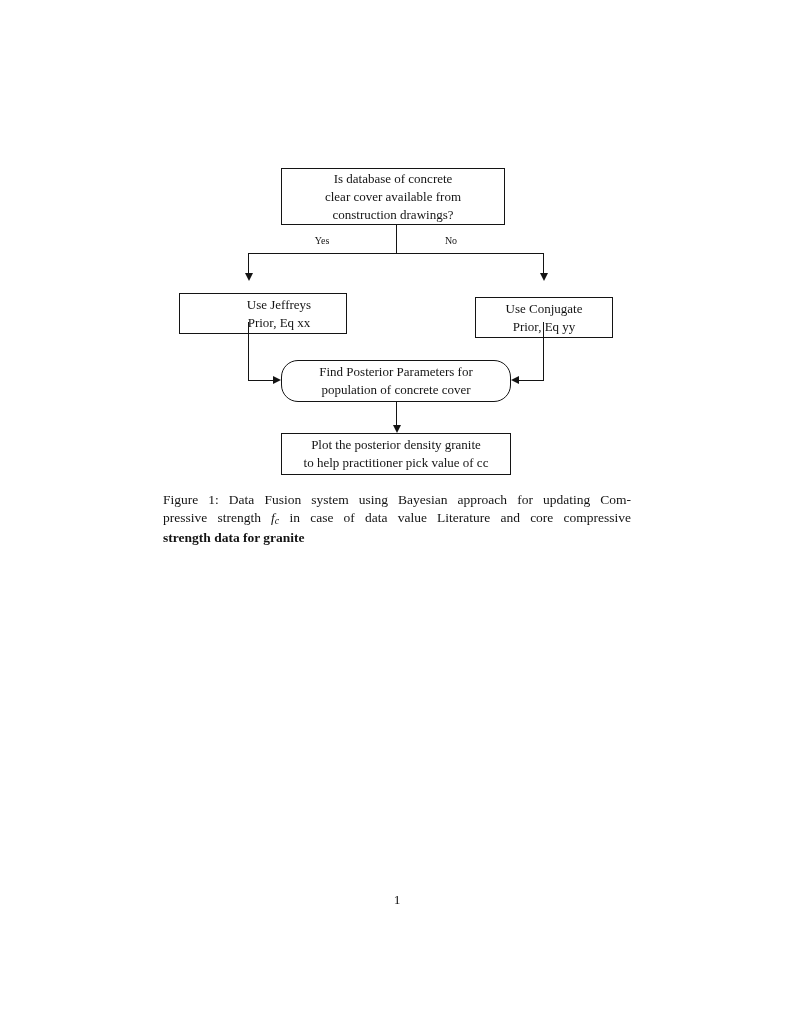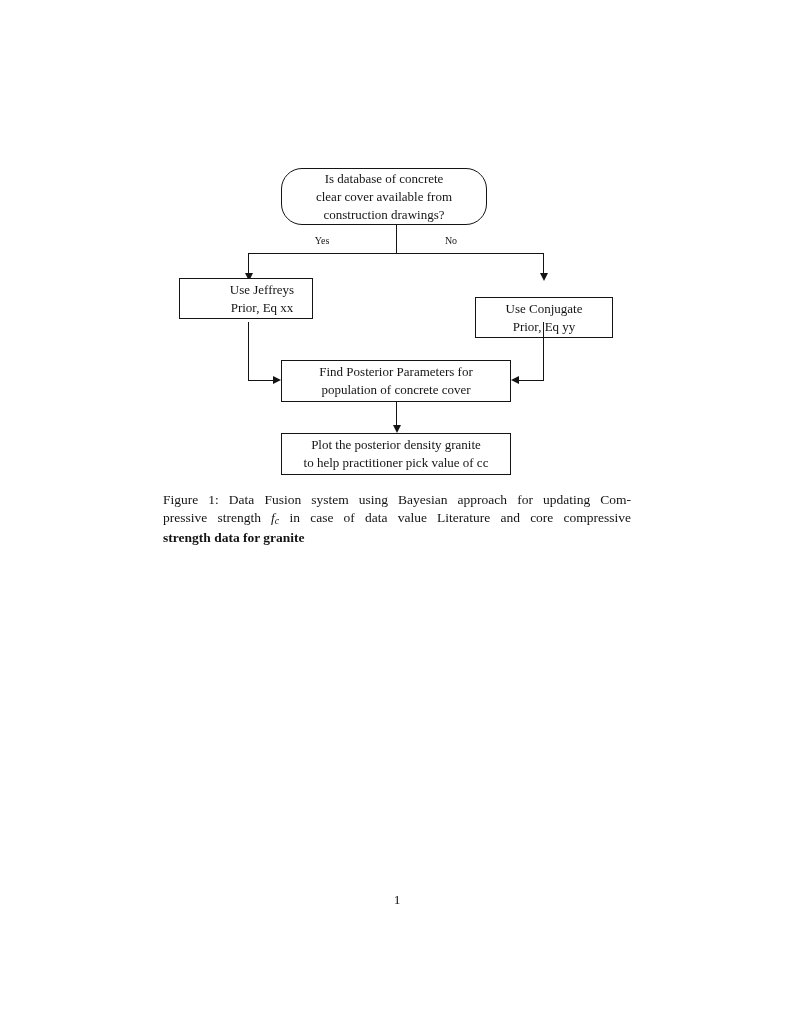--- a/index.html
+++ b/index.html
@@ -26,24 +26,24 @@
     flex-direction: column;
     align-items: center;
     justify-content: center;
     text-align: center;
     font-size: 13px;
     line-height: 18px;
     color: #141414;
   }
   .fbox .bline { display: block; white-space: nowrap; }
 
-  #decision-box  { left: 281px; top: 168px; width: 206px; height: 57px; border-radius: 21px; }
-  #jeffreys-box  { left: 179px; top: 278px; width: 134px; height: 41px; padding-left: 32px; }
+  #decision-box  { left: 281px; top: 168px; width: 224px; height: 57px; }
+  #jeffreys-box  { left: 179px; top: 293px; width: 168px; height: 41px; padding-left: 32px; }
   #conjugate-box { left: 475px; top: 281px; width: 138px; height: 41px; margin-top: 16px; }
-  #posterior-box { left: 281px; top: 360px; width: 230px; height: 42px; }
+  #posterior-box { left: 281px; top: 360px; width: 230px; height: 42px; border-radius: 17px; }
   #plot-box      { left: 281px; top: 433px; width: 230px; height: 42px; }
 
   
   .cline { position: absolute; background: #141414; }
   #stem-line        { left: 396px; top: 225px; width: 1px;  height: 28px; }
   #branch-line      { left: 248px; top: 253px; width: 296px; height: 1px; }
   #yes-drop-line    { left: 248px; top: 253px; width: 1px;  height: 26px; }
   #no-drop-line     { left: 543px; top: 253px; width: 1px;  height: 26px; }
   #left-conn-v      { left: 248px; top: 322px; width: 1px;  height: 59px; }
   #left-conn-h      { left: 248px; top: 380px; width: 28px; height: 1px; }

